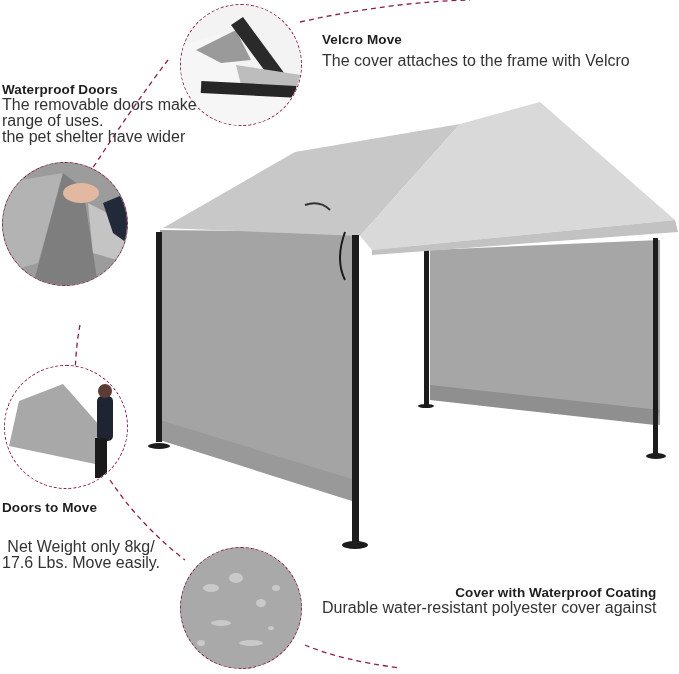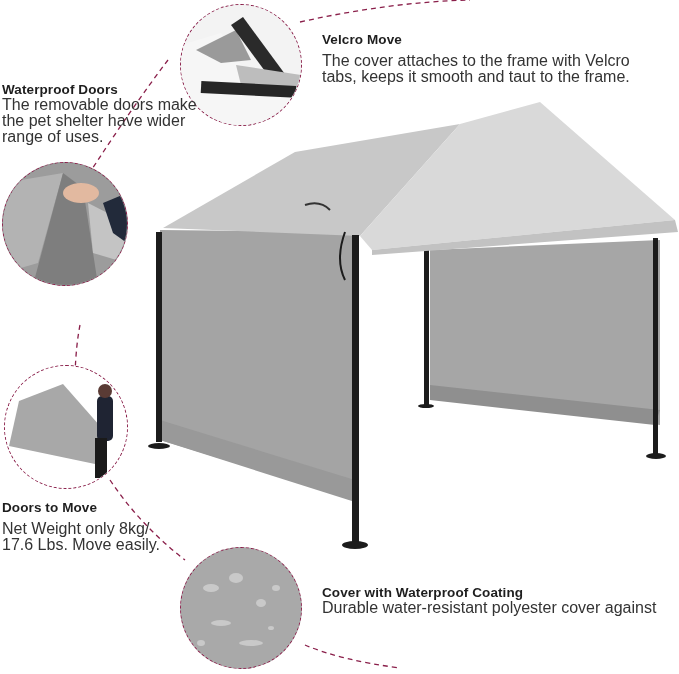--- a/index.html
+++ b/index.html
@@ -93,39 +93,38 @@
   <ellipse cx="355" cy="545" rx="13" ry="4" fill="#1c1c1c"></ellipse>
 
   <path d="M345 232 Q 335 260 345 280" stroke="#1c1c1c" stroke-width="2" fill="none"></path>
   <path d="M305 205 Q 320 200 330 210" stroke="#333" stroke-width="2" fill="none"></path>
 </svg>
 
 <div class="abs" style="left:322px; top:32px;">
   <div class="title">Velcro Move</div>
   <div class="desc" style="margin-top:6px;">
     <div>The cover attaches to the frame with Velcro</div>
-    <div>tabs, keeps it smooth and taut to the frame.</div>
   </div>
 </div>
 
 <div class="abs" style="left:2px; top:82px;">
   <div class="title">Waterproof Doors</div>
   <div class="desc" style="">
     <div>The removable doors make</div>
+    <div>range of uses.</div>
     <div>the pet shelter have wider</div>
-    <div>range of uses.</div>
   </div>
 </div>
 
 <div class="abs" style="left:2px; top:500px;">
   <div class="title">Doors to Move</div>
-  <div class="desc" style="margin-top:6px;">
+  <div class="desc" style="margin-top:24px;text-align:center;">
     <div>Net Weight only 8kg/</div>
     <div>17.6 Lbs. Move easily.</div>
   </div>
 </div>
 
-<div class="abs" style="left:322px; top:585px;">
+<div class="abs" style="left:322px; top:585px;text-align:right;">
   <div class="title">Cover with Waterproof Coating</div>
   <div class="desc" style="margin-top:0;">
     <div>Durable water-resistant polyester cover against</div>
   </div>
 </div>
 
 </body></html>

